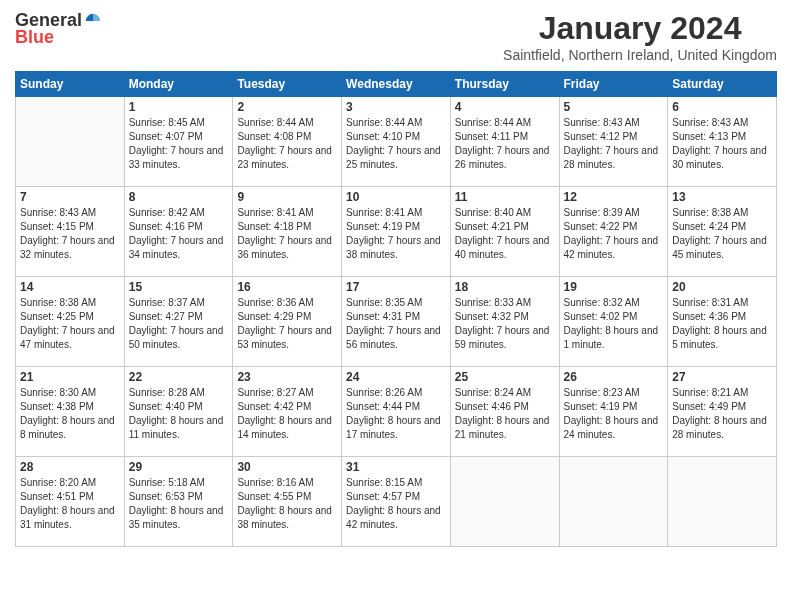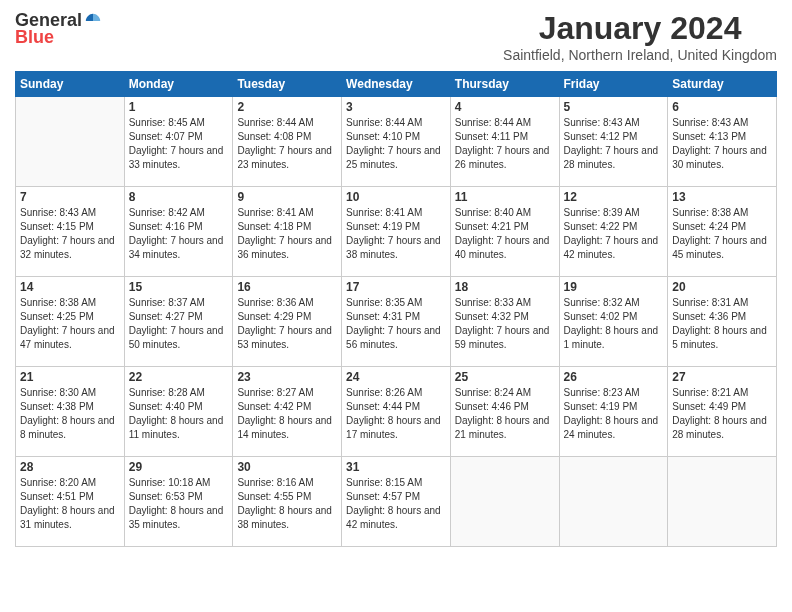--- a/index.html
+++ b/index.html
@@ -350,21 +350,21 @@
           <span class="day-number">28</span>
         <div class="day-info">
           <span>Sunrise: 8:20 AM</span><br>
           <span>Sunset: 4:51 PM</span><br>
           <span>Daylight: 8 hours and 31 minutes.</span>
         </div>
         </td>
         <td>
           <span class="day-number">29</span>
         <div class="day-info">
-          <span>Sunrise: 10:18 AM</span><br>
+          <span>Sunrise: 5:18 AM</span><br>
           <span>Sunset: 6:53 PM</span><br>
           <span>Daylight: 8 hours and 35 minutes.</span>
         </div>
         </td>
         <td>
           <span class="day-number">30</span>
         <div class="day-info">
           <span>Sunrise: 8:16 AM</span><br>
           <span>Sunset: 4:55 PM</span><br>
           <span>Daylight: 8 hours and 38 minutes.</span>

